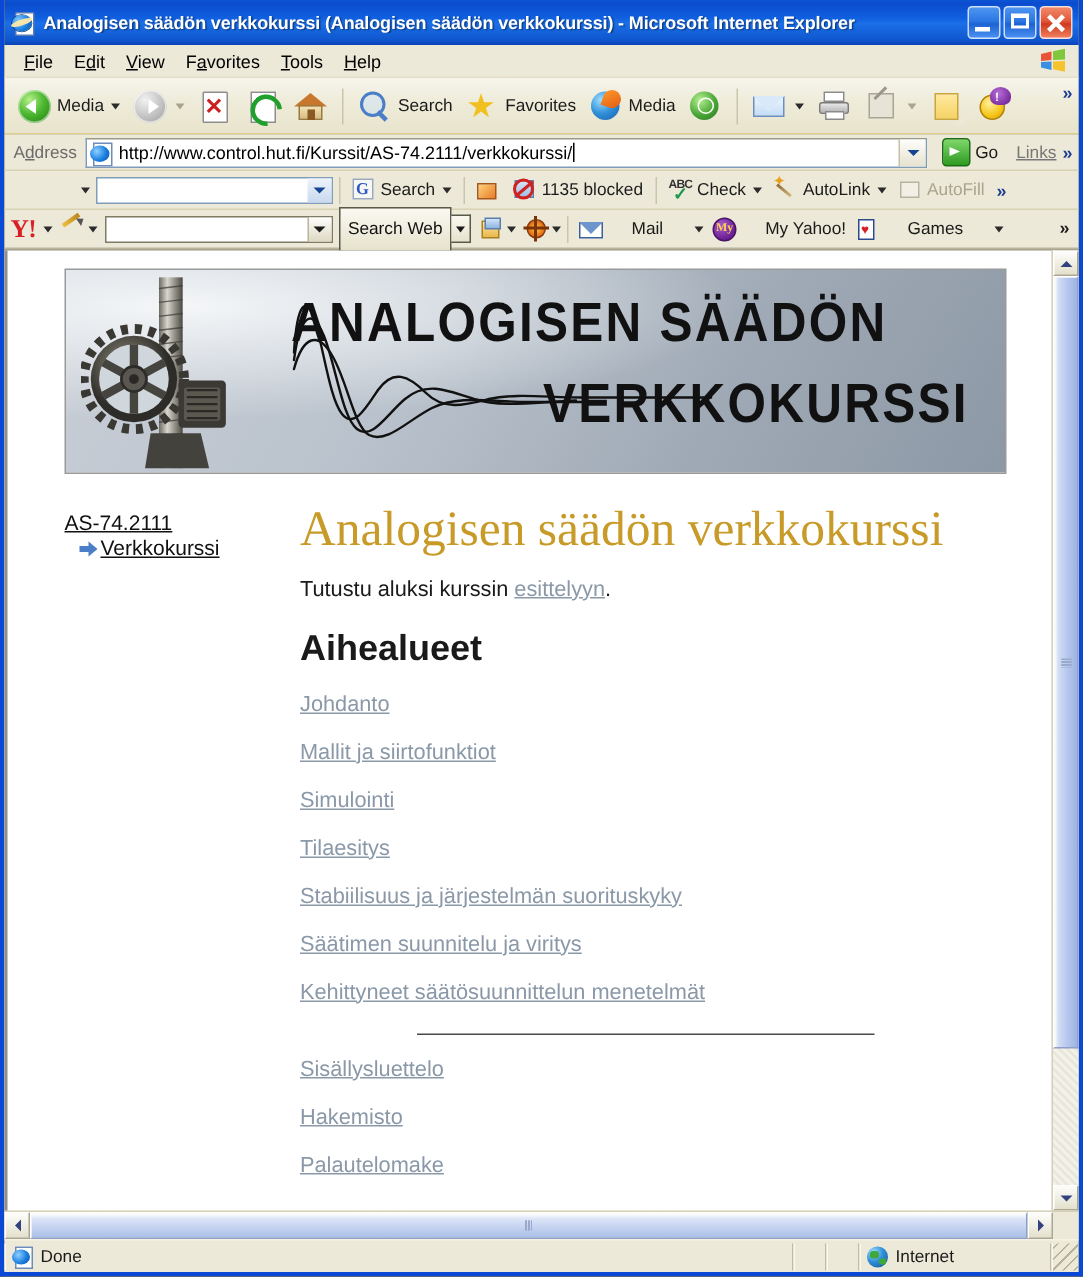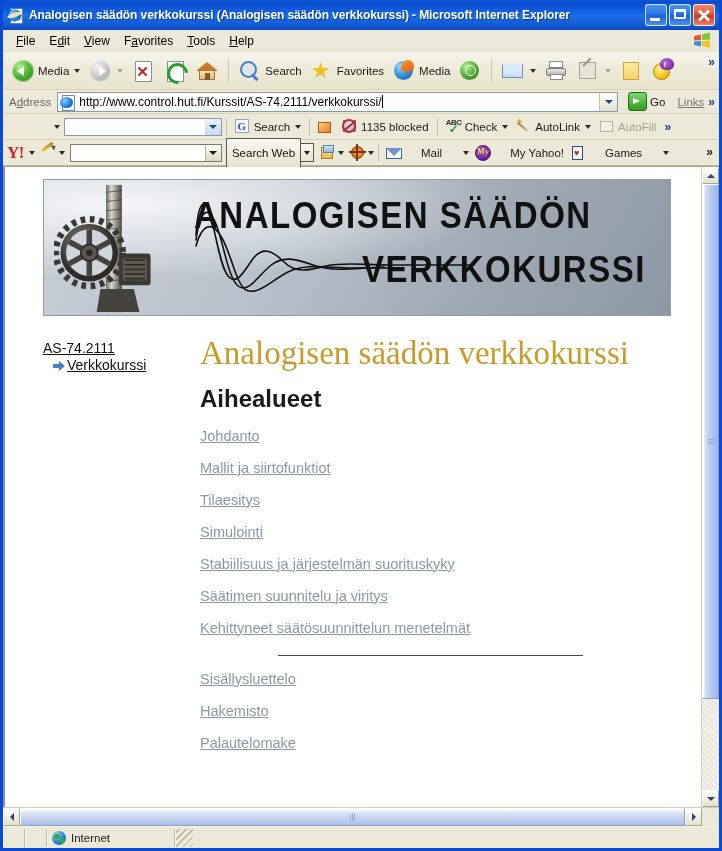--- a/index.html
+++ b/index.html
@@ -1314,28 +1314,29 @@
                 <span class="shaft"></span>
                   <span class="head"></span>
               </span>
               <a href="#">Verkkokurssi</a>
             </div>
           </div>
 
           <div class="maincol">
             <h1 class="pagetitle">Analogisen säädön verkkokurssi</h1>
 
+            <p class="intro"><span>Tutustu aluksi kurssin </span><a href="#">esittelyyn</a><span>.</span></p>
 
             <h2 class="sect">Aihealueet</h2>
 
             <ul class="toplinks">
               <li><a href="#">Johdanto</a></li>
               <li><a href="#">Mallit ja siirtofunktiot</a></li>
+              <li><a href="#">Simulointi</a></li>
               <li><a href="#">Tilaesitys</a></li>
-              <li><a href="#">Simulointi</a></li>
               <li><a href="#">Stabiilisuus ja järjestelmän suorituskyky</a></li>
               <li><a href="#">Säätimen suunnitelu ja viritys</a></li>
               <li><a href="#">Kehittyneet säätösuunnittelun menetelmät</a></li>
             </ul>
 
             <hr class="divider">
 
             <ul class="toplinks">
               <li><a href="#">Sisällysluettelo</a></li>
               <li><a href="#">Hakemisto</a></li>
@@ -1371,20 +1372,27 @@
           <span class="grip"></span>
         </div>
     </div>
     <div class="hsbbtn rt">
         <i></i>
       </div>
     <div class="corner"></div>
   </div>
 
   <div class="statusbar">
+    <div class="stcell main">
+      <span class="stie">
+        <span class="pg"></span>
+          <span class="eb"></span>
+      </span>
+      <span>Done</span>
+    </div>
     <div class="stcell blank"></div>
     <div class="stcell blank"></div>
     <div class="stcell zone">
       <span class="stglobe"></span>
       <span>Internet</span>
     </div>
     <div class="stcell grip"></div>
   </div>
 
 </div>

